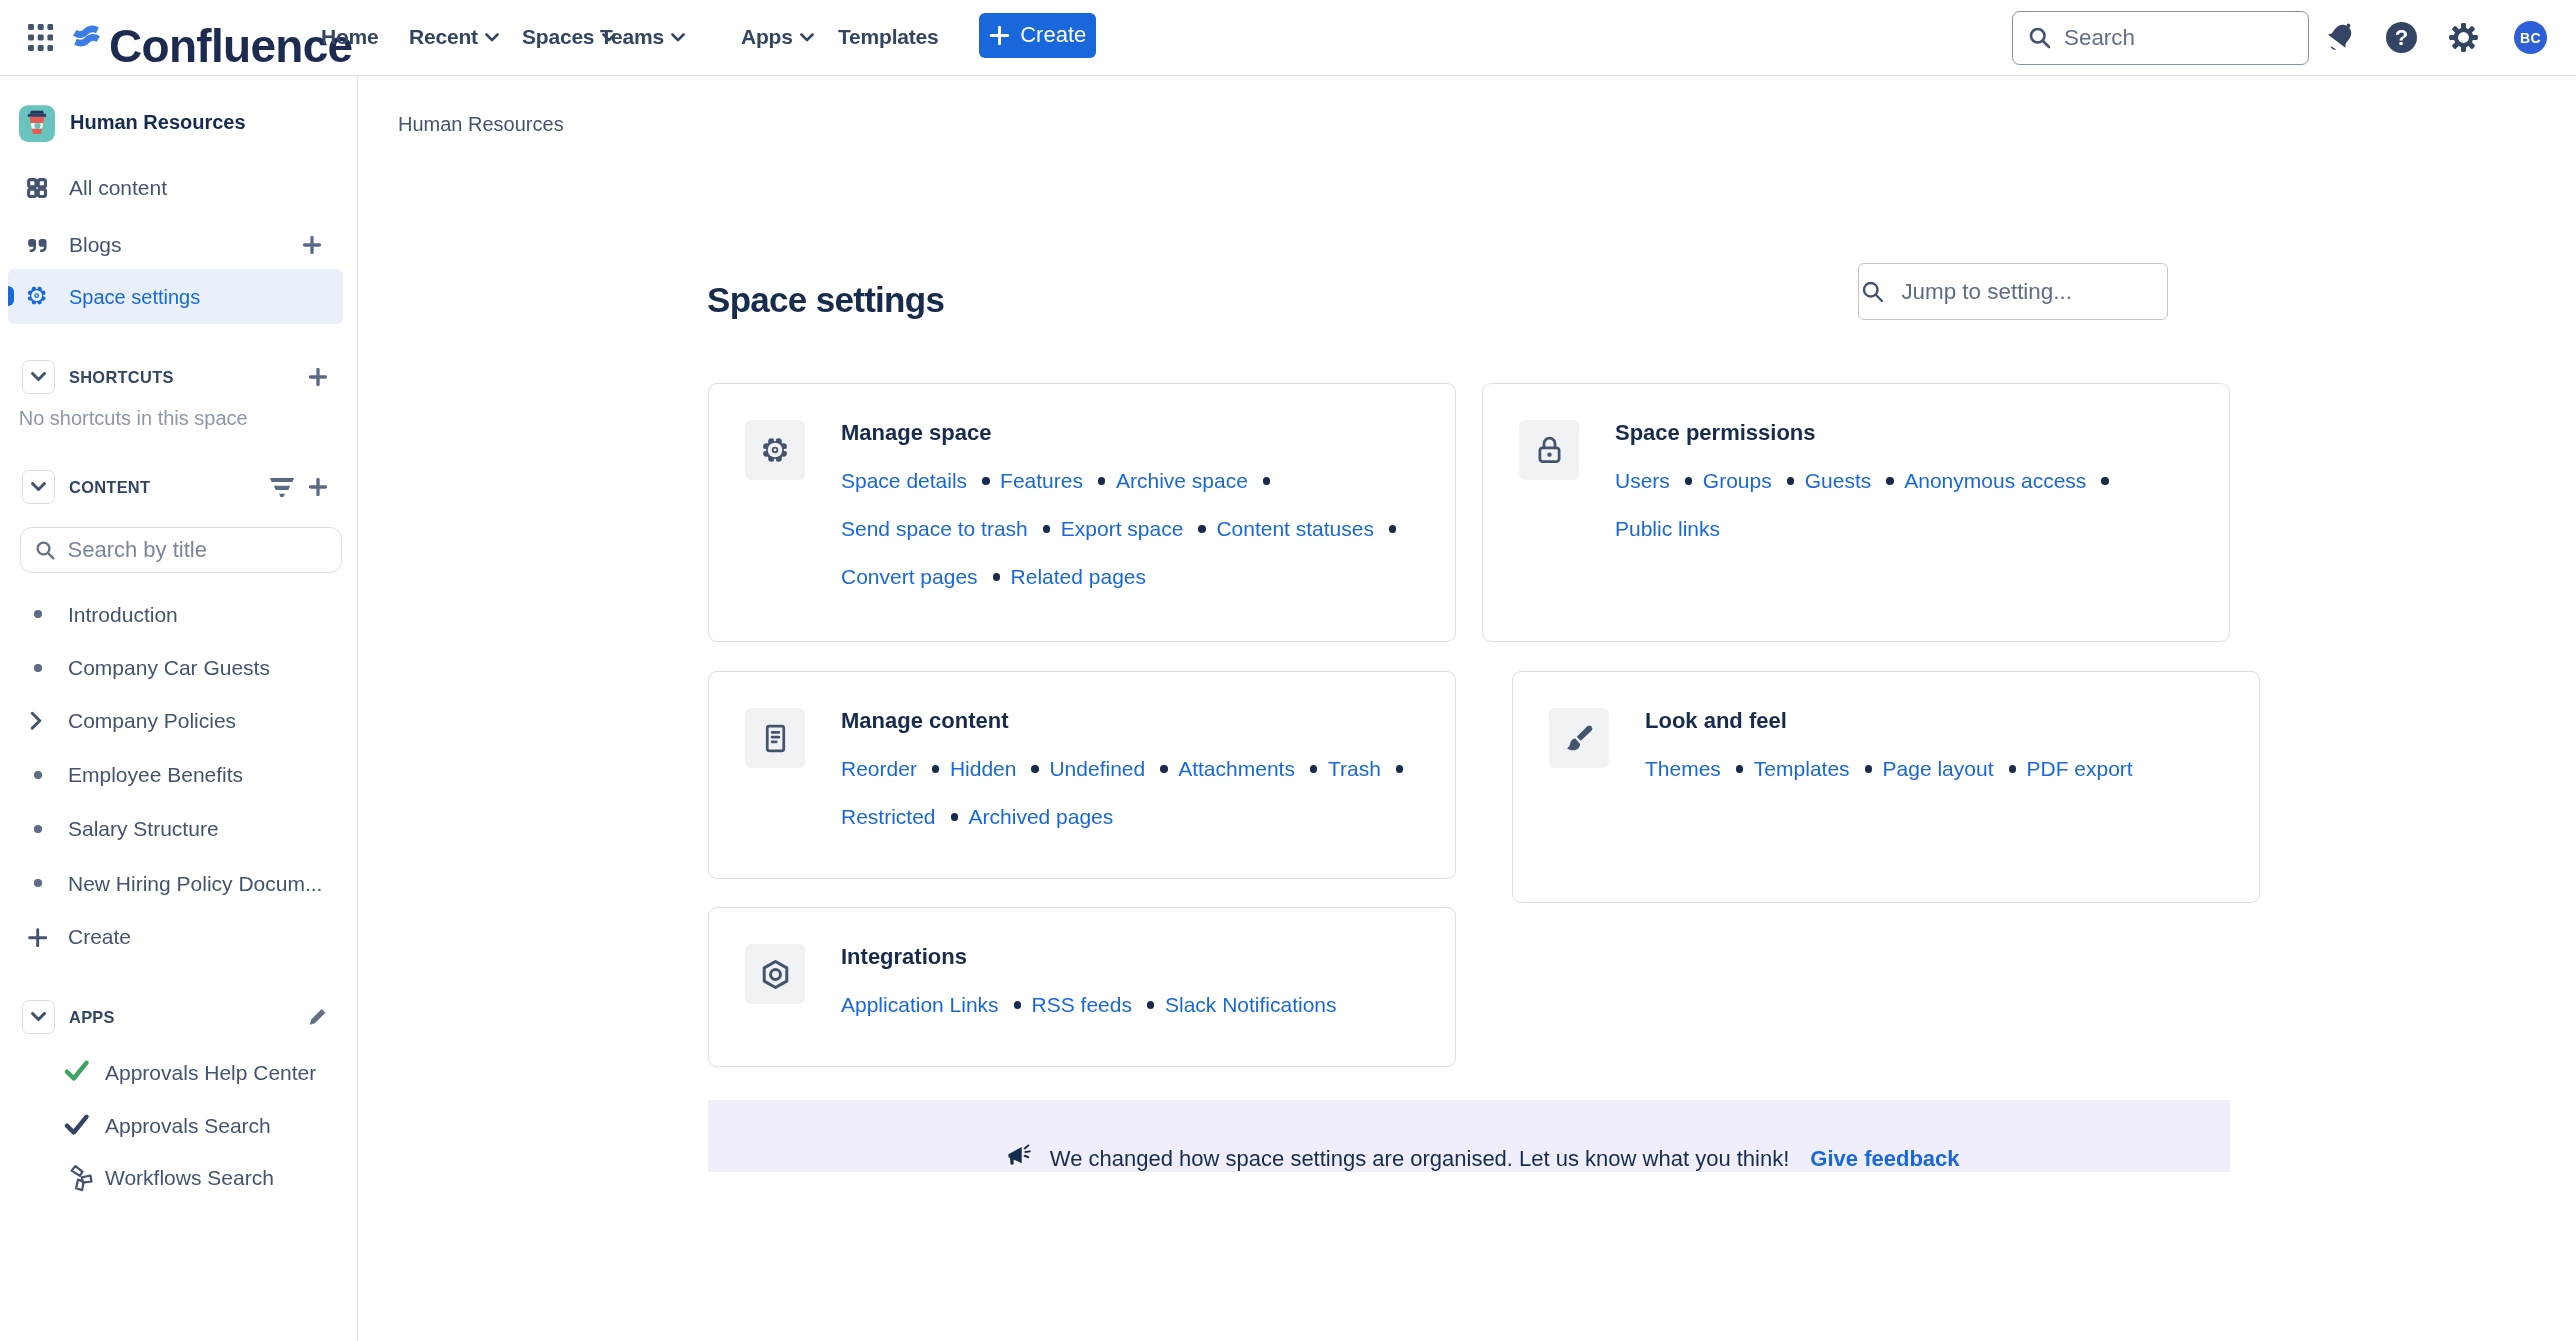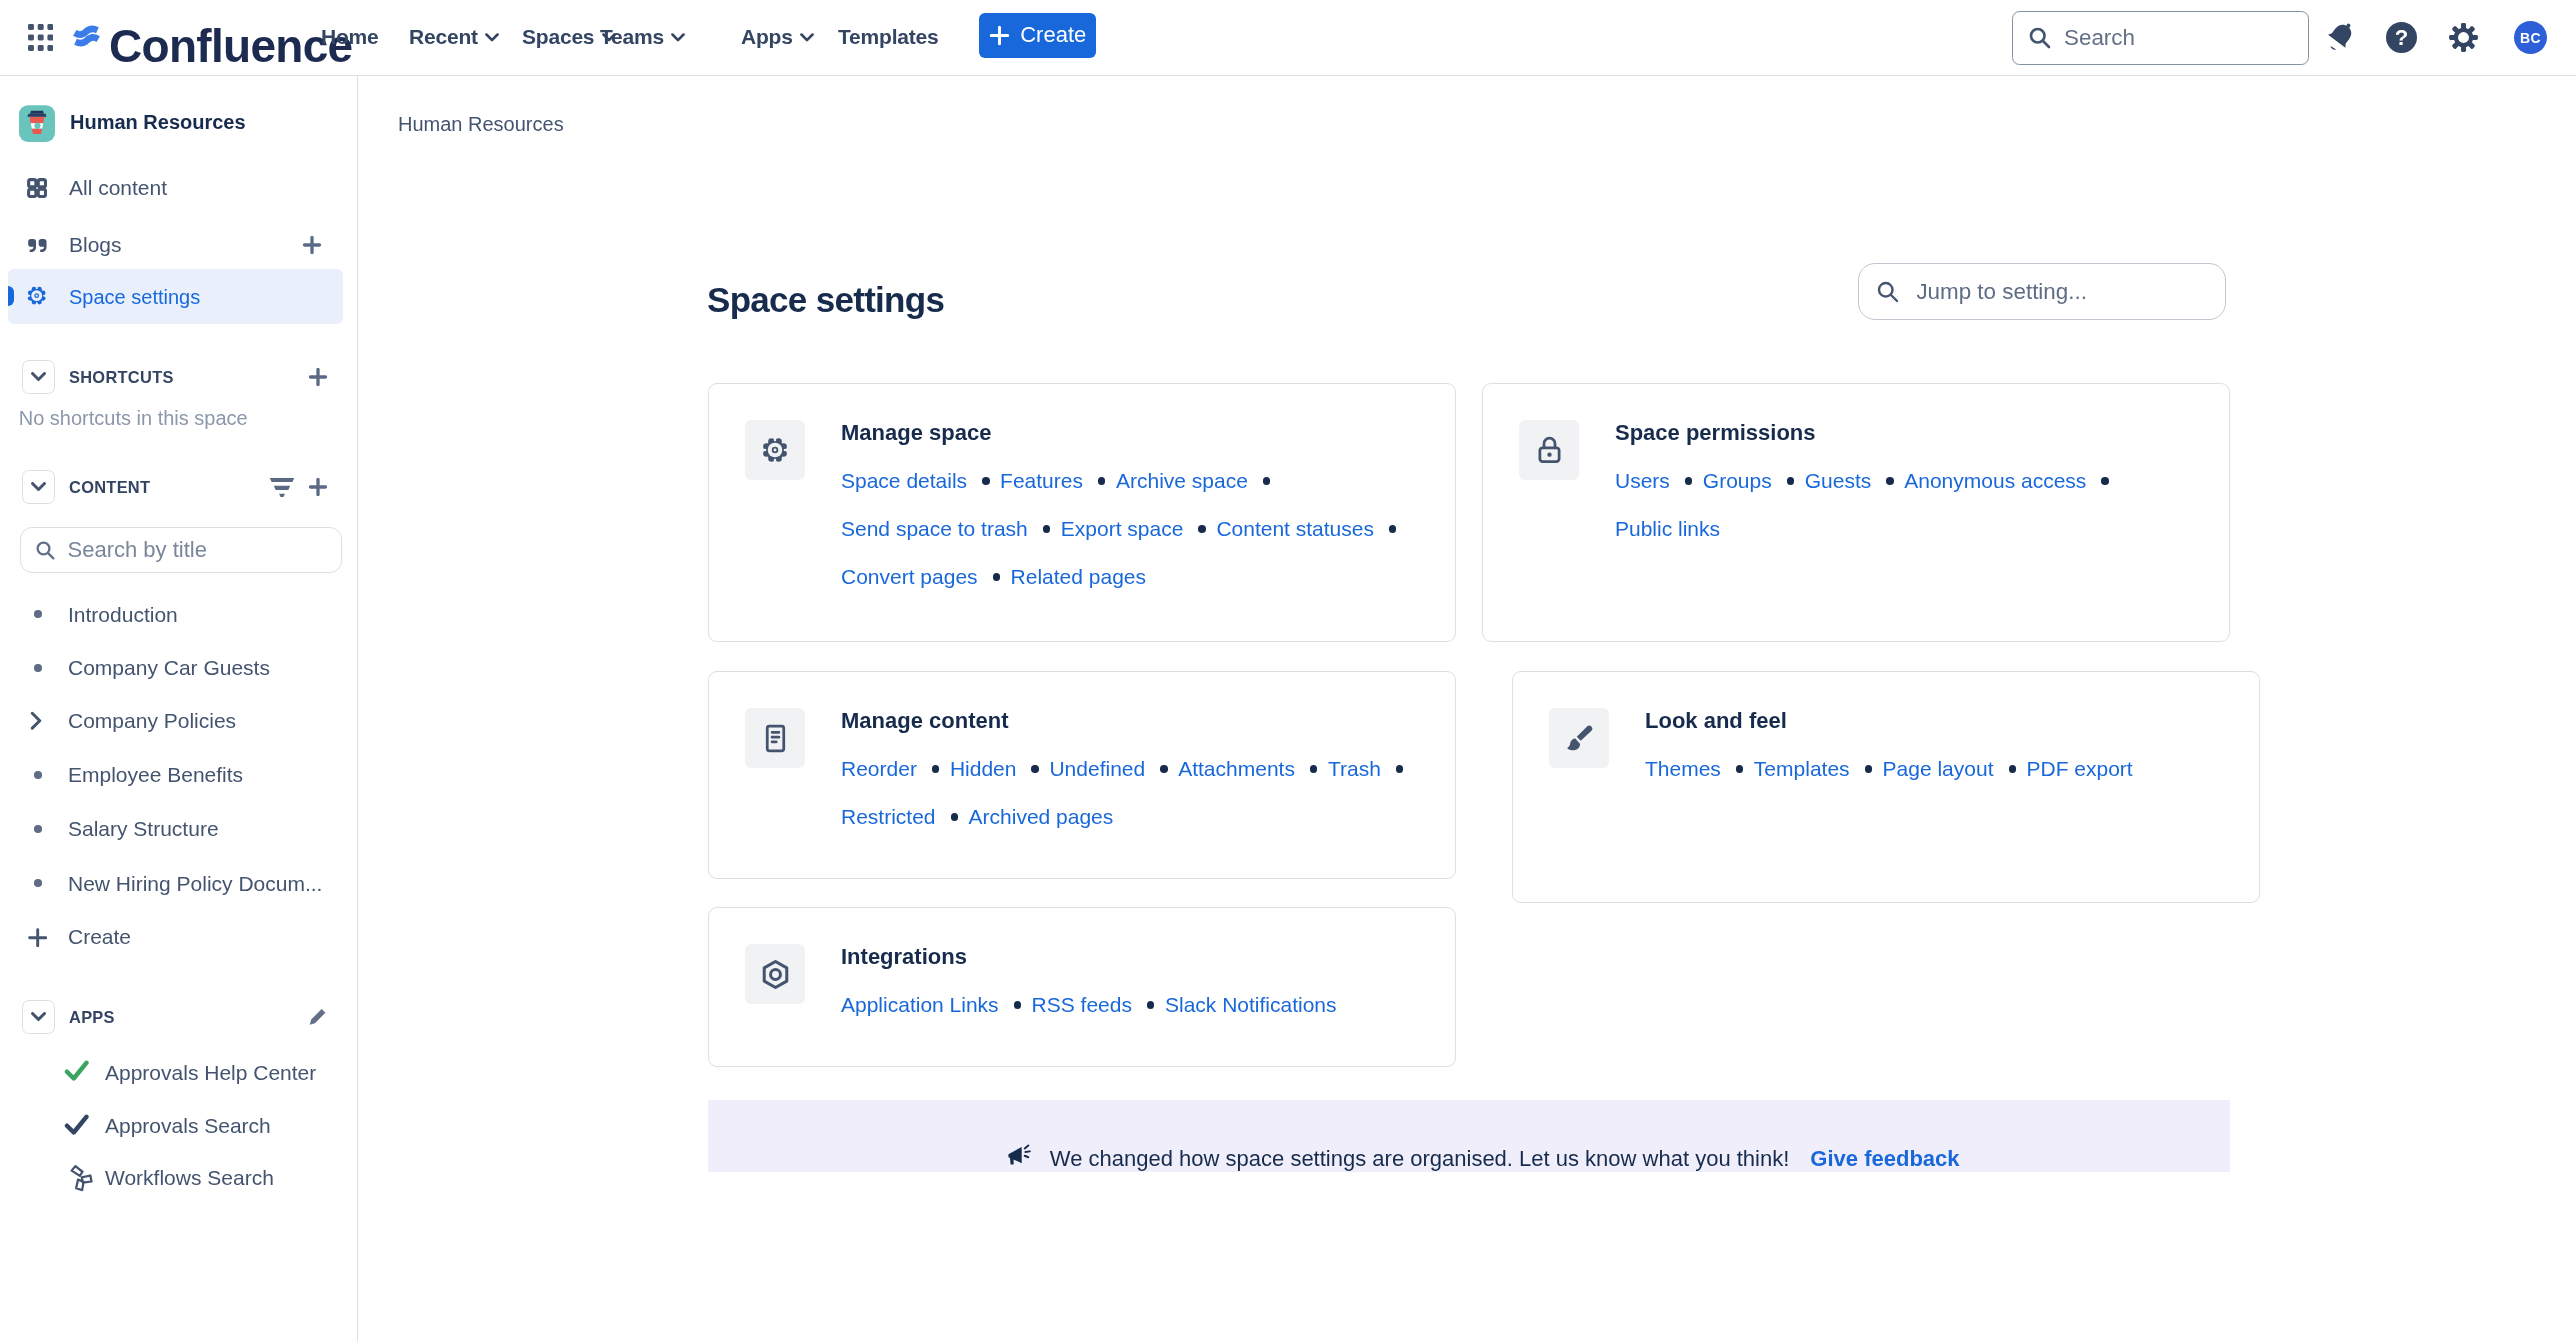--- a/index.html
+++ b/index.html
@@ -16,21 +16,21 @@
 
 #sb { position:absolute; left:0; top:0; width:358px; height:1341px; background:#fff; border-right:1.5px solid #dcdfe4; }
 .sbtext { font-size:21px; color:#44546f; }
 .sechead { font-size:16.4px; font-weight:700; color:#344563; letter-spacing:0.3px; }
 .chevbtn { position:absolute; left:22.4px; width:33px; height:34px; border:1.5px solid #dcdfe4; border-radius:6.7px; display:flex; align-items:center; justify-content:center; }
 .bullet { position:absolute; width:7.5px; height:7.5px; border-radius:50%; background:#5e6c84; }
 
 
 #bc { position:absolute; left:398px; top:113px; font-size:20px; color:#44546f; }
 #title { position:absolute; left:707px; top:280px; font-size:35px; font-weight:700; color:#172b4d; letter-spacing:-0.7px; }
-#jump { position:absolute; left:1858px; top:263px; width:368px; height:57px; border:1.5px solid #c1c7d0; border-radius:17px; display:flex; align-items:center; padding-left:17px; gap:16.4px; color:#5e6c84; font-size:22.4px; }
+#jump { position:absolute; left:1858px; top:263px; width:310px; height:57px; border:1.5px solid #c1c7d0; border-radius:6px; display:flex; align-items:center; padding-left:2px; gap:16.4px; color:#5e6c84; font-size:22.4px; }
 .card { position:absolute; background:#fff; border:1.5px solid #dcdfe4; border-radius:9px; }
 .cicon { position:absolute; left:36px; top:36px; width:60px; height:60px; background:#f1f2f4; border-radius:6px; display:flex; align-items:center; justify-content:center; }
 .ctitle { position:absolute; left:132px; top:36px; font-size:22px; font-weight:700; color:#172b4d; line-height:25px; }
 .clinks { position:absolute; left:132px; top:73px; }
 .lrow { height:48px; display:flex; align-items:center; white-space:nowrap; }
 .lrow a { color:#1868db; font-size:21px; text-decoration:none; }
 .dot { width:7.5px; height:7.5px; border-radius:50%; background:#172b4d; margin:0 10.5px 0 15px; flex:0 0 auto; }
 #banner { position:absolute; left:708px; top:1100px; width:1522px; height:72px; background:#efeefa; display:flex; align-items:flex-end; justify-content:center; font-size:22px; color:#172b4d; padding-left:25.4px; }
 #banner .gf { color:#1868db; font-weight:600; margin-left:21px; }
 </style>

